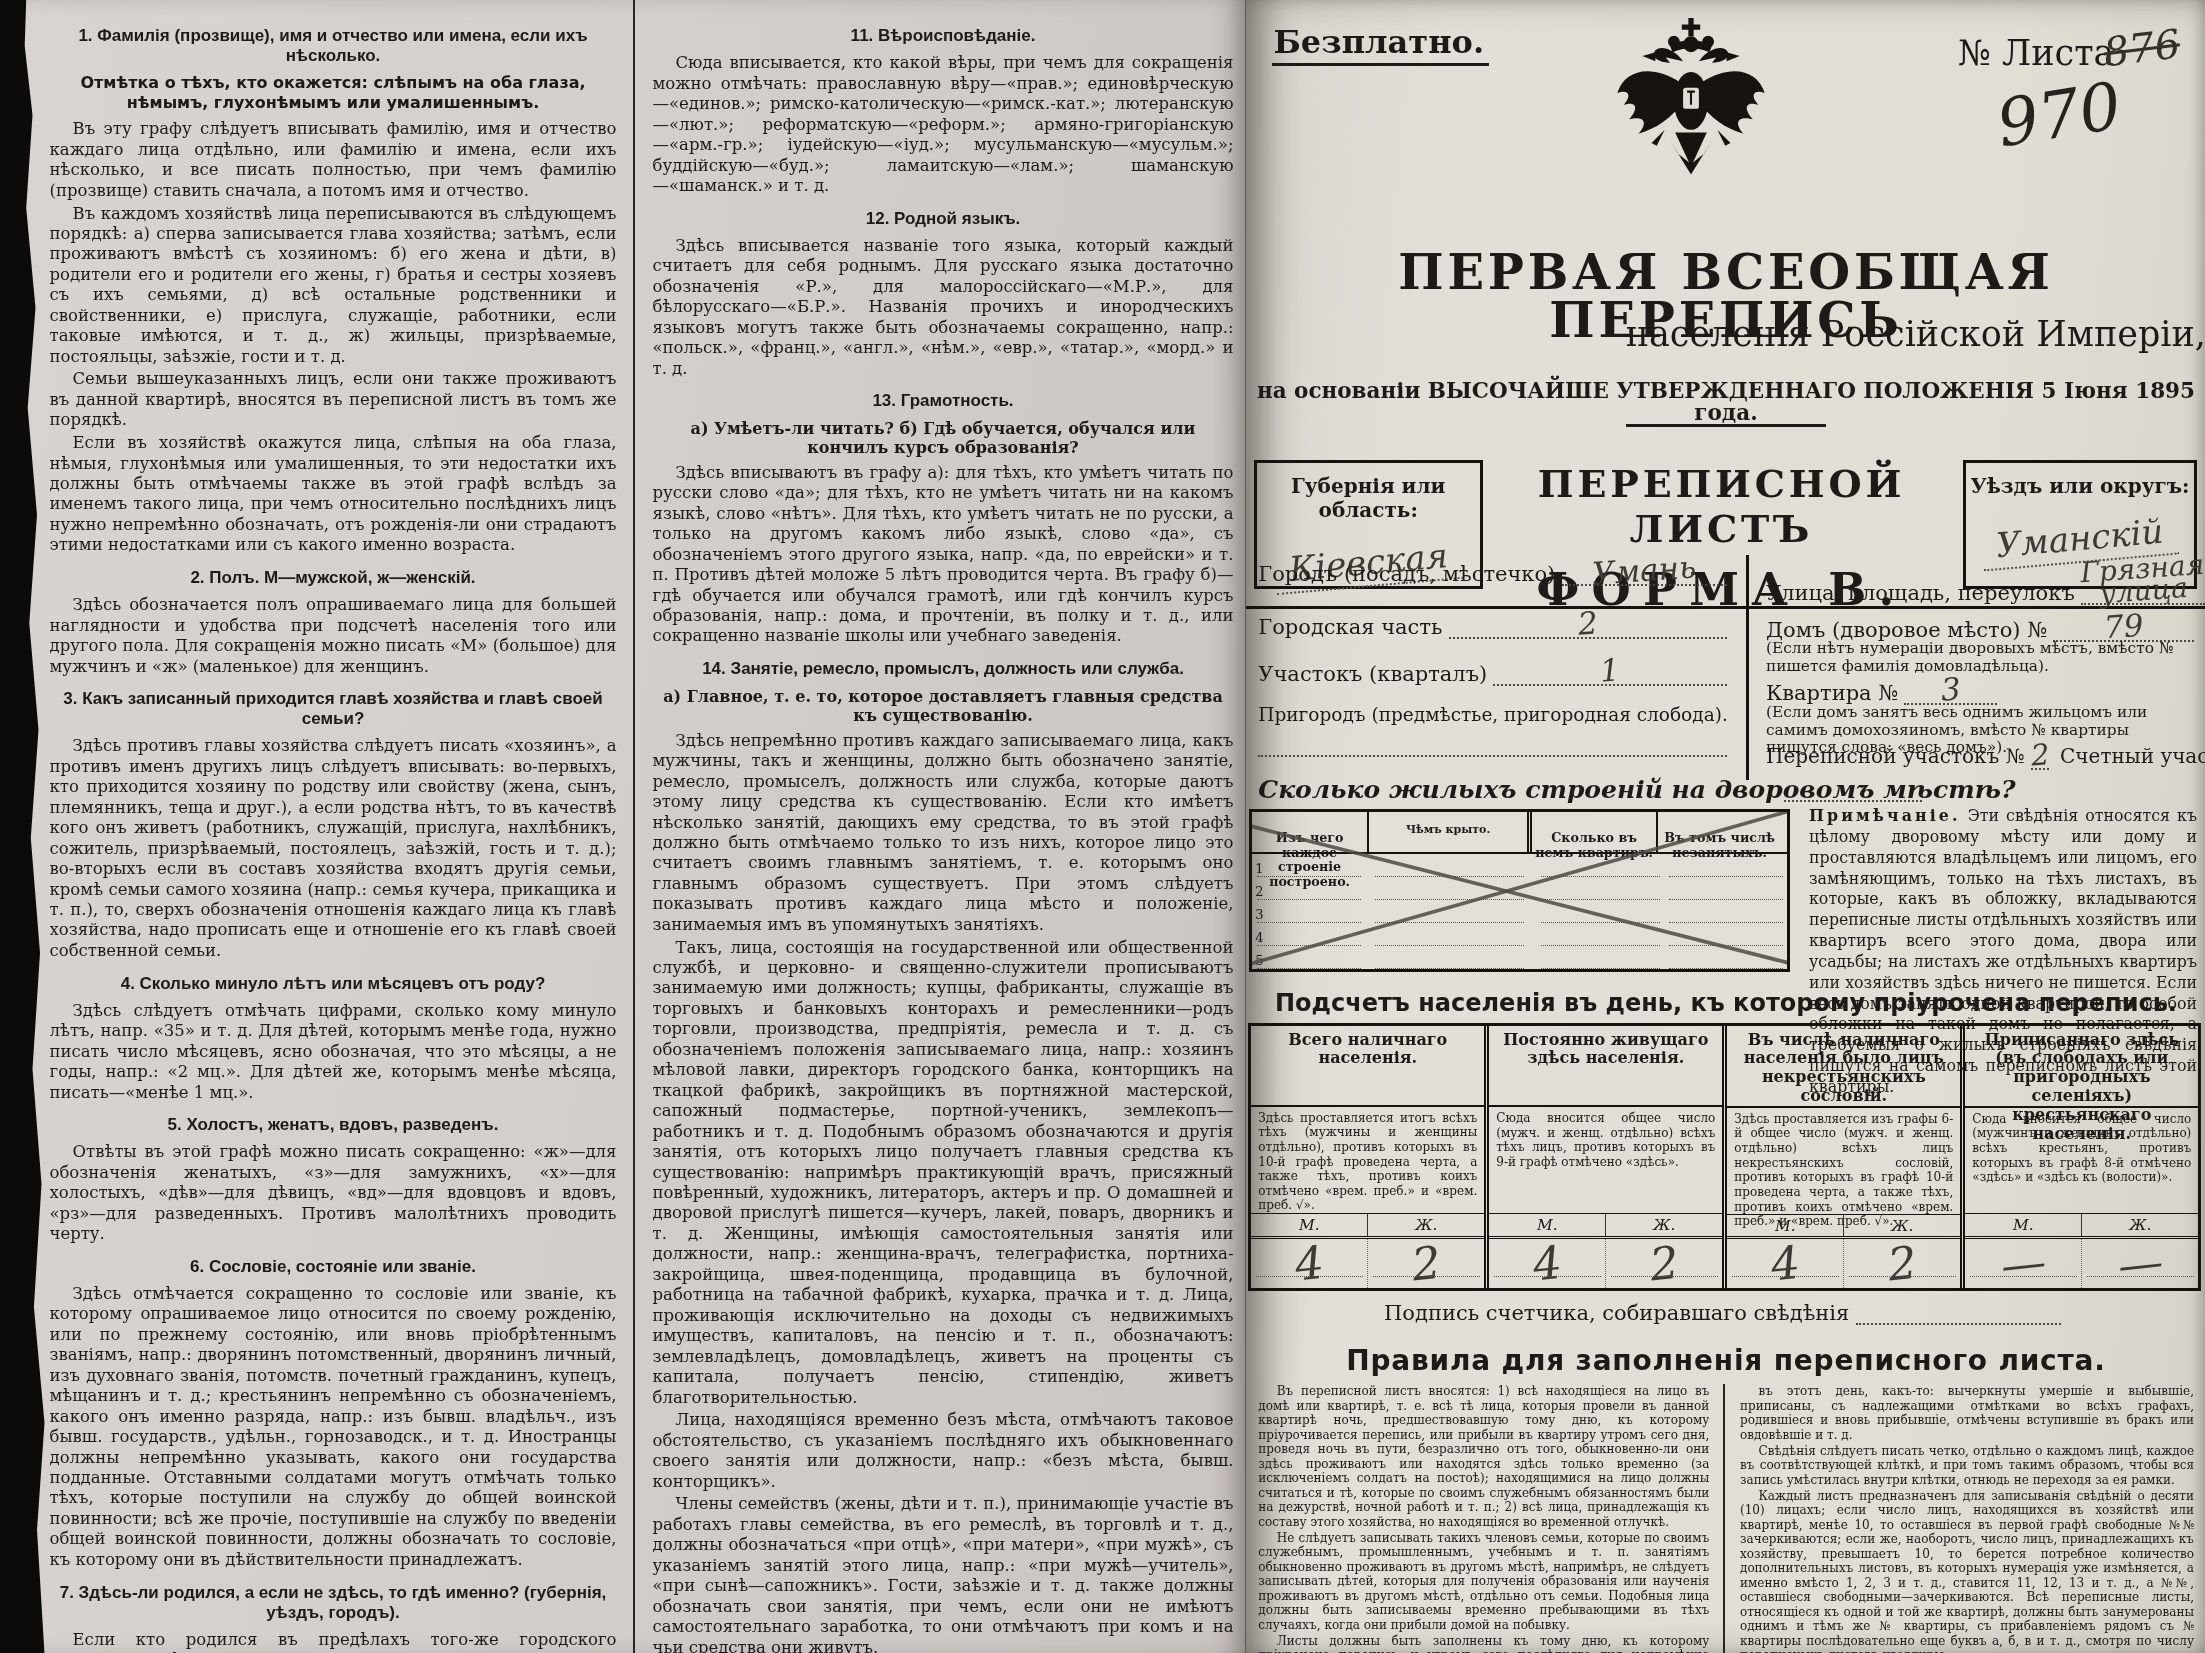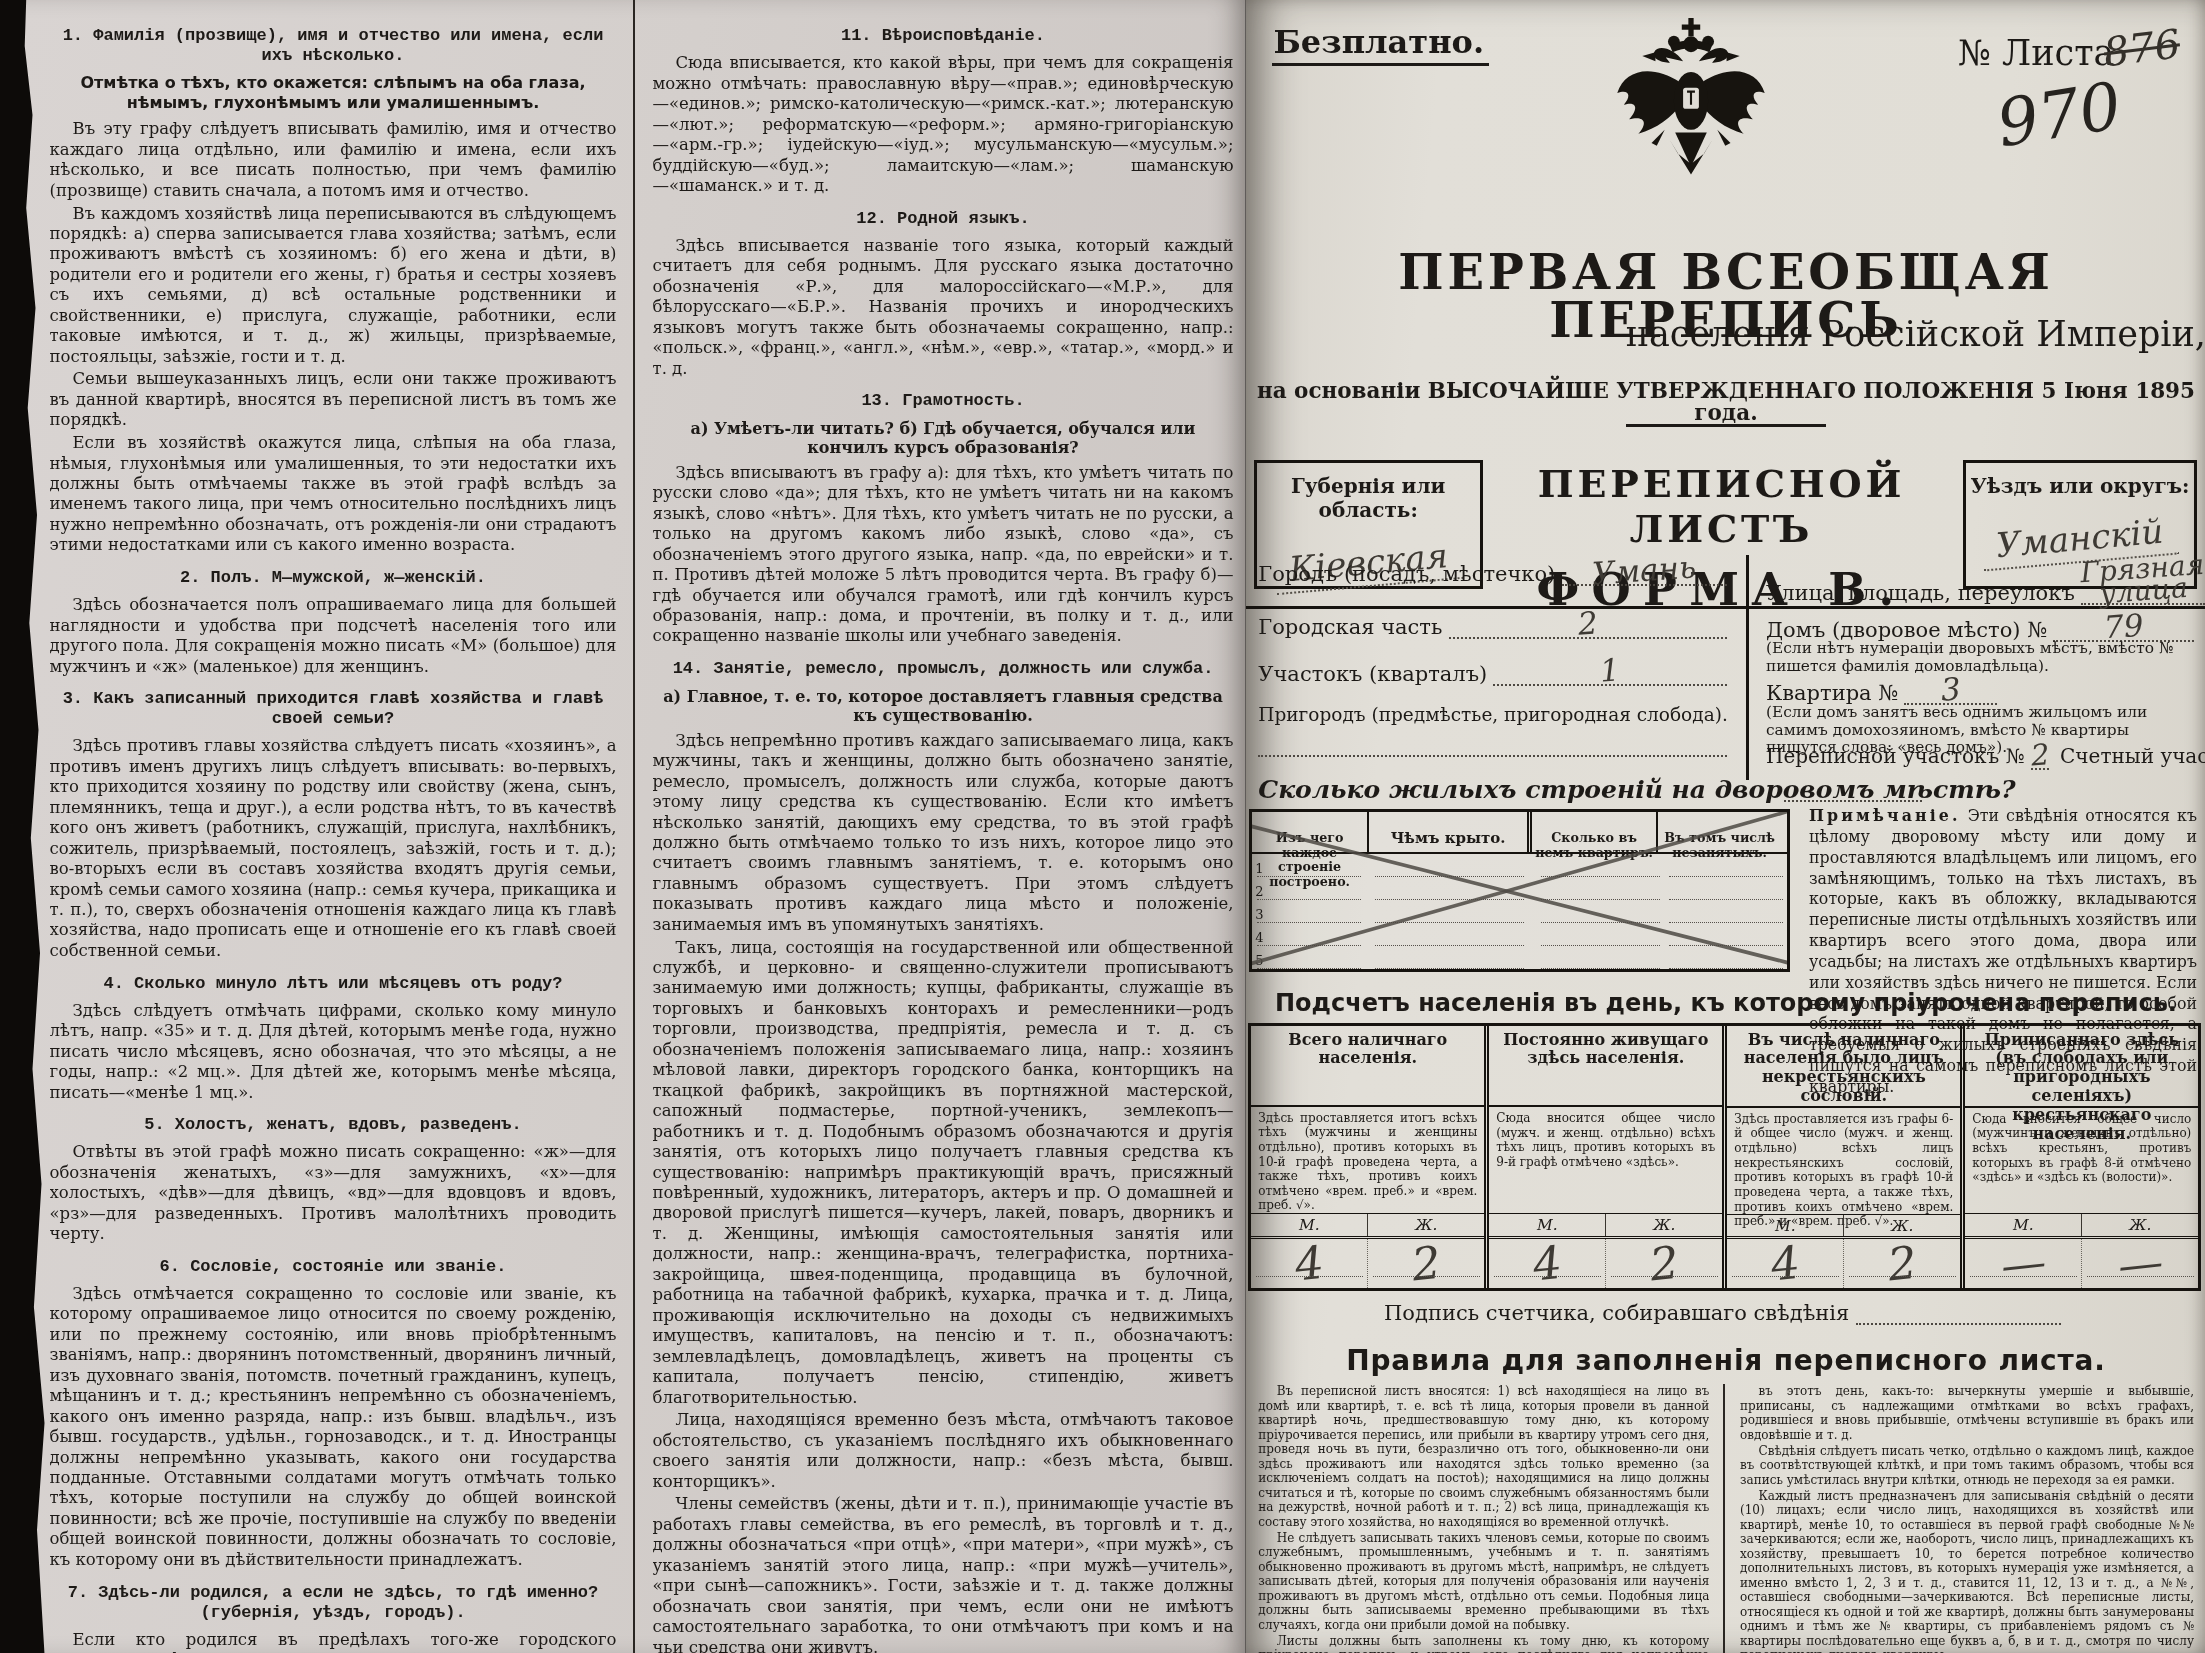--- a/index.html
+++ b/index.html
@@ -13,21 +13,21 @@
   .page-left{
     left:18.5px;width:1227px;
     background:linear-gradient(100deg,#d9d4d2 0%,#d4cfcc 45%,#cbc5c2 100%);
     clip-path:polygon(7.7px 0,100% 0,100% 100%,26px 100%,18.5px 1530px,26px 1423px,15.4px 1307px,23px 1184px,14px 1069px,21.5px 953px,12.3px 838px,20px 730px,10.8px 623px,18.5px 515px,9.2px 408px,17px 308px,7.7px 208px,14px 115px,6.2px 46px);
     box-shadow:inset -20px 0 29px -14px rgba(20,15,10,.45);
   }
   .pl-col{position:absolute;top:14px;bottom:0;overflow:hidden;}
   .pl-col1{left:31px;width:567px;}
   .pl-col2{left:634px;width:581px;}
   .pl-divider{position:absolute;left:614px;top:0;bottom:0;width:2.3px;background:#2a2622;}
-  .blk-h{font-family:Liberation Mono, monospace;font-weight:700;font-size:17px;text-align:center;line-height:1.18;margin:12.3px 3.1px 7px;}
+  .blk-h{font-family:Liberation Sans, sans-serif;font-weight:700;font-size:17px;text-align:center;line-height:1.18;margin:12.3px 3.1px 7px;}
   .blk-h2{font-family:"DejaVu Sans",sans-serif;font-weight:700;font-size:16px;text-align:center;line-height:1.22;margin:3.1px 1.5px 7px;}
   .blk-sub{font-weight:700;font-size:16px;text-align:center;margin:7.7px 0 5.4px;line-height:1.2;}
   .blk-p{font-size:16.5px;line-height:1.24;text-align:justify;text-indent:23px;margin:0 0 2.3px;}
   
   .page-right{
     left:1246px;width:960px;
     background:linear-gradient(95deg,#d8d4cc 0%,#e2dfd8 18%,#e1ded6 70%,#d6d2c9 100%);
     box-shadow:inset 26px 0 40px -12.3px rgba(25,20,14,.55), inset -10.8px 0 17px -7.7px rgba(25,20,14,.35);
   }
   .abs{position:absolute;}
@@ -67,21 +67,21 @@
   .f-census{left:520px;top:744px;width:428px;display:flex;}
   .f-census .fl{font-size:20px;}
   .f-census .fv .hw{font-size:29px;}
   .bq{left:12.3px;top:775px;font-size:25px;font-weight:700;font-style:italic;}
   .bq-dots{left:538px;top:800px;width:138px;border-bottom:2.3px dotted #4c4741;}
   
   .btab{left:3.1px;top:809px;width:541px;height:163px;border:3.1px solid #16130f;box-sizing:border-box;background:rgba(255,255,255,.06);}
   .btab-head{display:flex;border-bottom:2.3px solid #16130f;height:40px;}
   .bth{font-size:12.7px;font-weight:700;text-align:center;line-height:1.15;padding-top:19px;box-sizing:border-box;}
   .bth1{width:115px;}
-  .bth2{width:160px;border-left:2.3px solid #16130f;font-size:15px;padding-top:18px;}
+  .bth2{width:160px;border-left:2.3px solid #16130f;font-size:11px;padding-top:12px;}
   .bth3{width:129px;border-left:5.4px double #16130f;}
   .bth4{width:125px;border-left:2.3px solid #16130f;}
   .btr{display:flex;height:23px;}
   .btc{border-bottom:1.5px dotted #55504a;margin:0 4.6px;box-sizing:border-box;position:relative;}
   .btc1{width:106px;}
   .btc-num{position:absolute;left:-1.5px;bottom:0;font-size:13px;}
   .btc2{width:151px;margin-left:9.2px;}
   .btc3{width:120px;margin-left:12.3px;}
   .btc4{width:115px;}
   .btab-x{position:absolute;left:0;top:0;width:100%;height:100%;pointer-events:none;}

